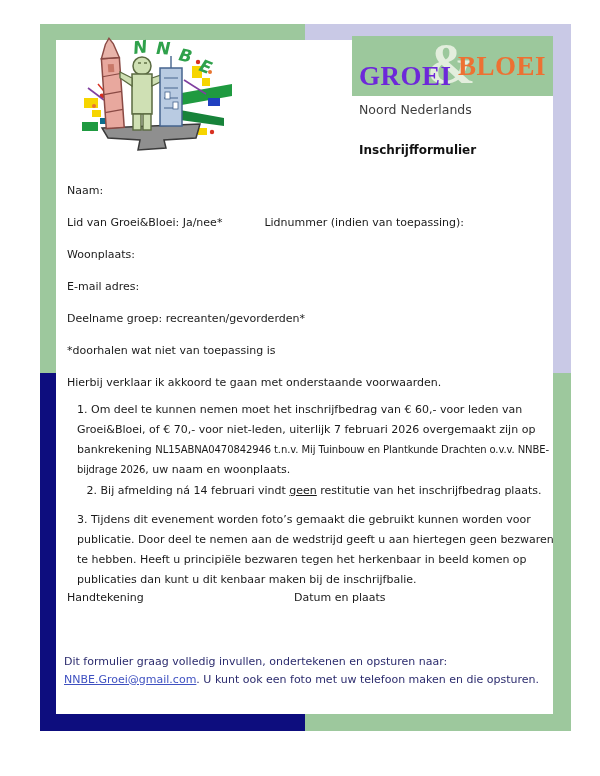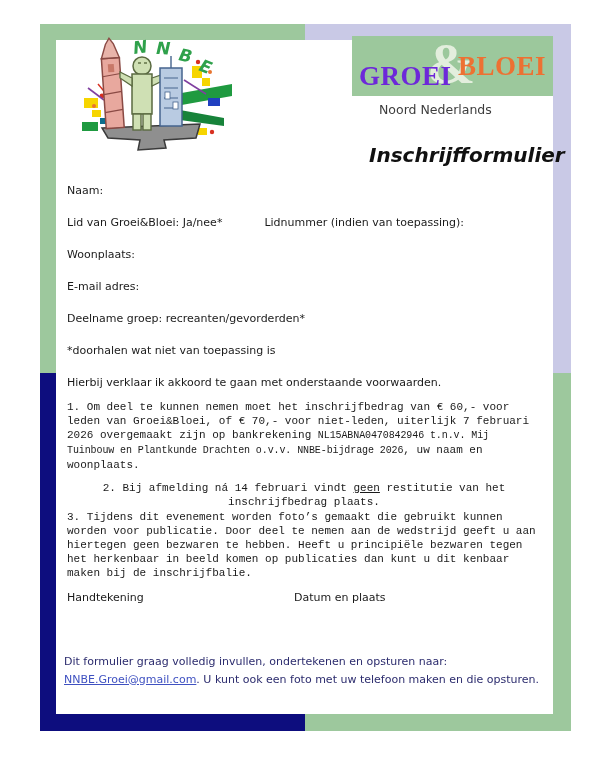--- a/index.html
+++ b/index.html
@@ -22,25 +22,25 @@
     font-family:"Liberation Serif", serif; font-weight:bold;
     font-size:27px; letter-spacing:0.5px; position:relative; z-index:2;
   }
   .brand-amp {
     position:absolute; left:50%; top:50%; transform:translate(-53%,-54%);
     font-family:"Liberation Serif", serif; font-weight:bold; font-size:58px;
     z-index:1; line-height:1;
   }
 
   .event-line { position:absolute; left:359px; width:200px; font-size:12.5px; color:#3d3d3d; }
-  .form-title { position:absolute; left:369px; font-size:20px; font-weight:bold; color:#111;font-style:italic; }
+  .form-title { position:absolute; left:359px; font-size:12px; font-weight:bold; color:#111; }
 
   
   .fline { position:absolute; left:67px; font-size:11px; white-space:nowrap; }
-  .para  { position:absolute; left:67px; width:474px; font-size:11px; line-height:14px;font-family:Liberation Mono, monospace; }
+  .para  { position:absolute; left:77px; width:474px; font-size:11px; line-height:20px; }
   .bank  { font-size:10px; letter-spacing:-0.1px; }
   .u     { text-decoration:underline; }
   .sig-row { position:absolute; left:67px; width:480px; font-size:11px; }
   .sig-right { position:absolute; left:227px; top:0; }
 
   
   .footer {
     position:absolute; left:64px; top:653px; width:484px;
     font-size:11px; line-height:17.5px; color:#2c2c6e;
   }
@@ -130,21 +130,21 @@
       </g>
     </svg>
   </div>
 
   <div class="brand-box" style="background:#9cc89c;">
     <span class="brand-amp" style="color:#e3eedd;">&amp;</span>
     <span class="brand-word" style="color:#6d28d9;margin-top:20px;">GROEI</span>
     <span class="brand-word" style="color:#ed7132;">BLOEI</span>
   </div>
 
-  <div class="event-line" style="top:102px;margin-left:20px;">Noord Nederlands</div>
+  <div class="event-line" style="top:102px;">Noord Nederlands</div>
   <div class="form-title" style="top:143px;">Inschrijfformulier</div>
 
   <div class="fline" style="top:184px;">Naam:</div>
   <div class="fline" style="top:216px;">
     <span>Lid van Groei&amp;Bloei: Ja/nee*</span><span style="margin-left:42px;">Lidnummer (indien van toepassing):</span>
   </div>
   <div class="fline" style="top:248px;">Woonplaats:</div>
   <div class="fline" style="top:280px;">E-mail adres:</div>
   <div class="fline" style="top:312px;">Deelname groep: recreanten/gevorderden*</div>
   <div class="fline" style="top:376px;">Hierbij verklaar ik akkoord te gaan met onderstaande voorwaarden.</div>

